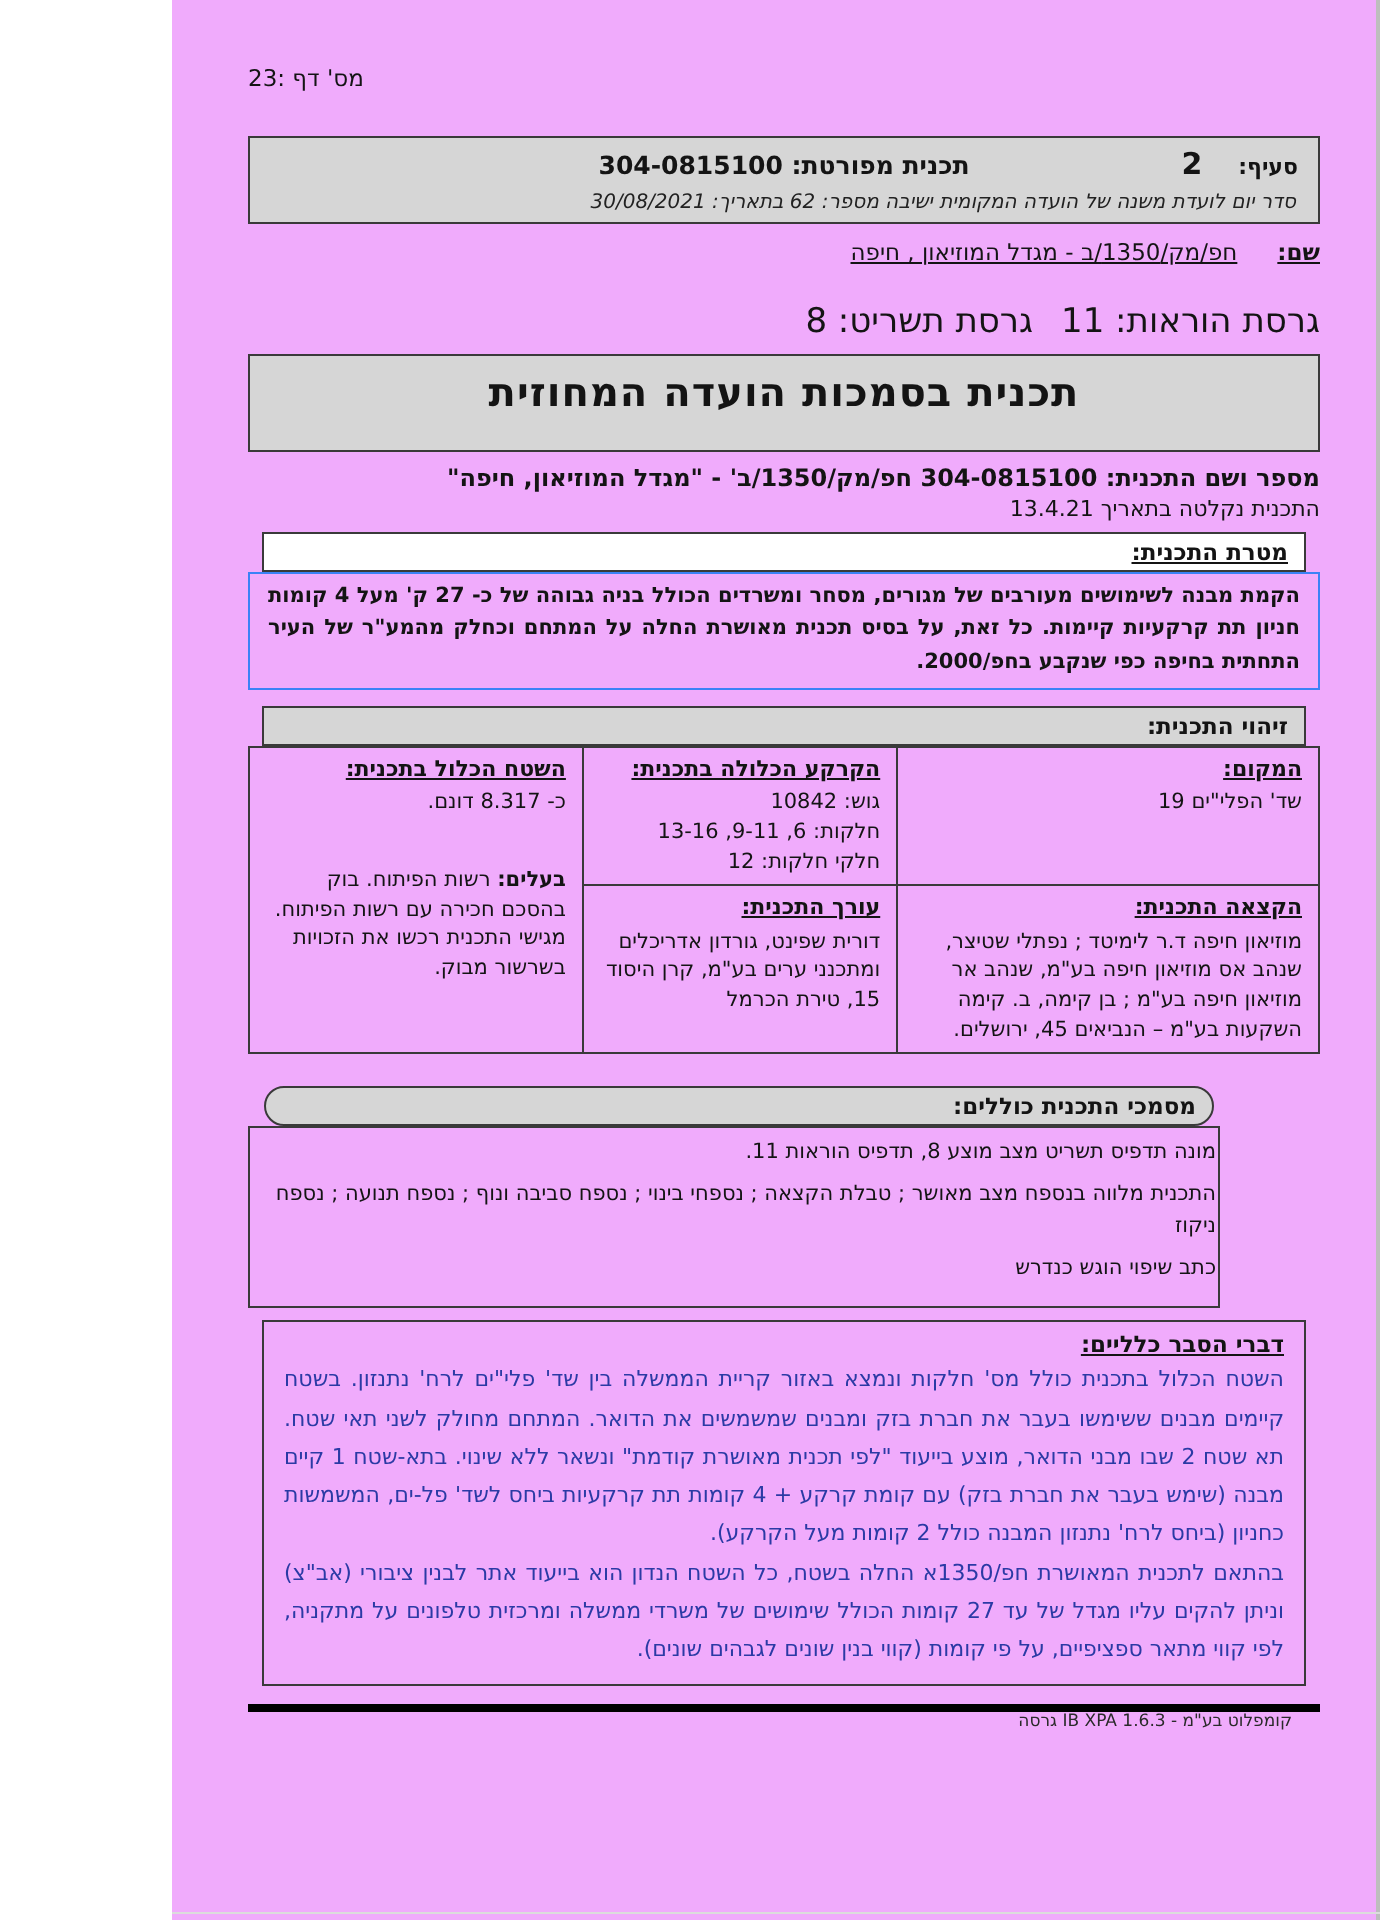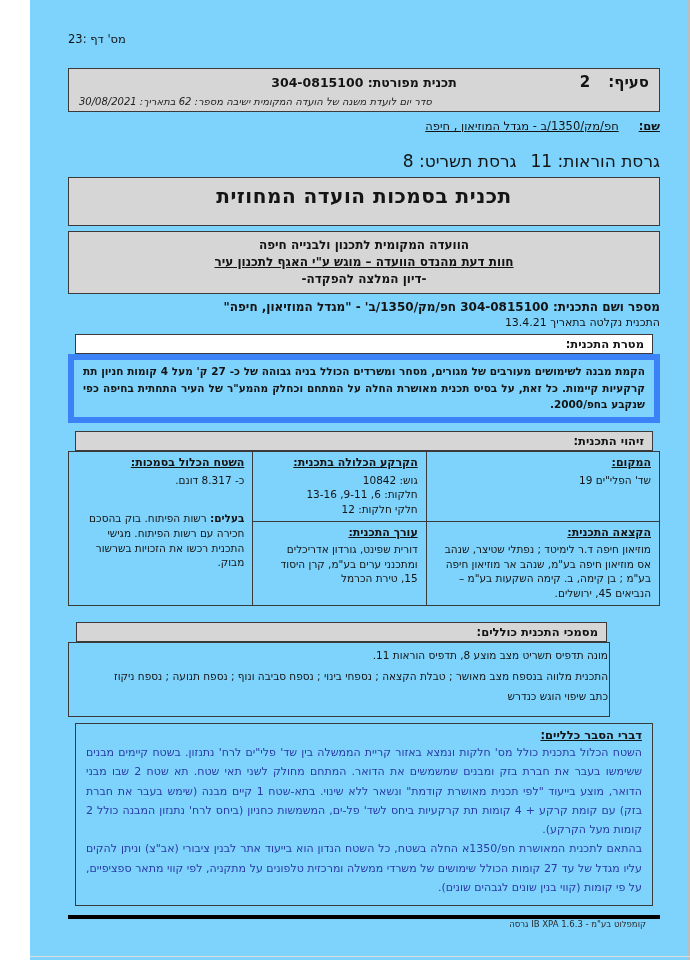--- a/index.html
+++ b/index.html
@@ -1,72 +1,72 @@
 <!DOCTYPE html>
 <html dir="rtl" lang="he"><head>
 <meta charset="utf-8">
 <style>
   html,body{margin:0;padding:0;background:#ffffff;}
   .page{
     position:relative;
-    width:660px;height:960px;
-    background:#7dd3fc;
+    width:604px;height:960px;
+    background:#f0abfc;
     overflow:hidden;
     direction:rtl;
     font-family:"DejaVu Sans","Liberation Sans",sans-serif;
     color:#141414;
   }
   .content{padding:32px 30px 0 38px;}
 
   .scan-edge-right{position:absolute;top:0;right:0;width:2px;height:100%;background:#bdbdbd;}
   .scan-edge-bottom{position:absolute;bottom:3px;left:0;width:100%;height:1px;background:#dcdcdc;}
 
   .pagenum{font-size:11.5px;text-align:left;margin-bottom:22px;}
   .pagenum span{direction:ltr;unicode-bidi:embed;display:inline-block;}
 
   .header-box{border:1px solid #3a3a3a;background:#d6d6d6;padding:3px 10px 4px;}
   .hb-row1{position:relative;height:24px;}
-  .clause-label{font-weight:bold;font-size:15px;}
+  .clause-label{font-weight:bold;font-size:11px;}
   .clause-number{font-weight:bold;font-size:15px;margin-right:18px;}
   .plan-type{position:absolute;left:50%;top:3px;transform:translateX(-50%);font-weight:bold;font-size:12.5px;white-space:nowrap;}
-  .hb-row2{text-align:left;font-style:italic;font-size:10px;padding-right:1px;color:#222;}
+  .hb-row2{text-align:right;font-style:italic;font-size:10px;padding-right:1px;color:#222;}
 
   .name-line{margin-top:7px;font-size:11.5px;}
   .name-label{font-weight:bold;text-decoration:underline;}
   .name-value{margin-right:20px;text-decoration:underline;}
   .versions{font-size:17px;margin-top:18px;}
   .v-gap{display:inline-block;width:14px;}
 
   .title-box{margin-top:6px;border:1px solid #3a3a3a;background:#d6d6d6;text-align:center;font-size:20px;font-weight:bold;padding:6px 0 17px;letter-spacing:.5px;}
 
   .committee-box{margin-top:5px;border:1px solid #3a3a3a;background:#d6d6d6;text-align:center;font-size:12px;font-weight:bold;padding:5px 0 6px;line-height:1.4;}
   .committee-underline{text-decoration:underline;}
 
   .plan-id{margin-top:6px;font-weight:bold;font-size:12px;}
   .received{margin-top:2px;font-size:11px;}
 
   .tab{margin:0 7px;border:1px solid #3a3a3a;padding:2px 8px 2px;font-size:11.5px;font-weight:bold;background:#ffffff;}
   .tab.gray{background:#d6d6d6;}
-  .tab .underlined{}
+  .tab .underlined{text-decoration:underline;}
   .purpose-tab{margin-top:5px;}
-  .purpose-box{border:6px solid #3b82f6;padding:3px 9px 5px;font-weight:bold;font-size:10.5px;line-height:1.55;text-align:justify;}
+  .purpose-box{border:1px solid #3b82f6;padding:3px 9px 5px;font-weight:bold;font-size:10.5px;line-height:1.55;text-align:justify;}
 
   .ident-tab{margin-top:8px;}
   .ident-table{width:100%;border-collapse:collapse;font-size:10.5px;table-layout:fixed;}
   .ident-table td{border:1px solid #3a3a3a;vertical-align:top;padding:3px 8px 4px;line-height:1.4;}
   .col-loc{width:40%;}
   .col-land{width:29%;}
   .col-area{width:31%;}
   .cell-title{font-weight:bold;text-decoration:underline;font-size:11px;margin-bottom:2px;}
   .cell-gap{height:24px;}
   .owners-label{font-weight:bold;}
   .row1-pad{min-height:58px;}
 
   .docs-section{margin:6px 0 0 0;margin-right:50px;}
-  .docs-tab{margin:16px 3px 0 8px;}
+  .docs-tab{margin:16px 3px 0 8px;border-radius:10px;}
   .docs-box{border:1px solid #3a3a3a;padding:2px 1px 6px;font-size:10.5px;line-height:1.5;}
   .docs-box p{margin:3px 0 5px;}
 
   .expl-box{margin:6px 7px 0;border:1px solid #3a3a3a;padding:4px 10px 8px;}
   .expl-header{font-weight:bold;text-decoration:underline;font-size:11.5px;margin-bottom:1px;}
   .expl-box p{margin:0;font-size:11px;line-height:1.75;text-align:justify;}
 
   .footer-rule{margin-top:9px;height:4px;background:#000;}
   .footer-agenda{margin-top:3px;text-align:right;font-weight:bold;font-size:9px;}
   .footer-version{text-align:right;padding-right:14px;font-size:8.5px;color:#2a2a2a;}
@@ -96,25 +96,20 @@
     <div class="name-line">
       <span class="name-label">שם:</span><span class="name-value">חפ/מק/1350/ב - מגדל המוזיאון , חיפה</span>
     </div>
 
     <div class="versions">
       <span>גרסת הוראות: 11</span><span class="v-gap"></span><span>גרסת תשריט: 8</span>
     </div>
 
     <div class="title-box">תכנית בסמכות הועדה המחוזית</div>
 
-    <div class="committee-box">
-      <div>הוועדה המקומית לתכנון ולבנייה חיפה</div>
-      <div class="committee-underline">חוות דעת מהנדס הוועדה – מוגש ע"י האגף לתכנון עיר</div>
-      <div>-דיון המלצה להפקדה-</div>
-    </div>
 
     <div class="plan-id">מספר ושם התכנית: 304-0815100  חפ/מק/1350/ב'  -  "מגדל המוזיאון, חיפה"</div>
     <div class="received">התכנית נקלטה בתאריך 13.4.21</div>
 
     <div class="tab purpose-tab">
       <span class="underlined">מטרת התכנית:</span>
     </div>
     <div class="purpose-box">הקמת מבנה לשימושים מעורבים של מגורים, מסחר ומשרדים הכולל בניה גבוהה של כ- 27 ק' מעל 4 קומות חניון תת קרקעיות קיימות. כל זאת, על בסיס תכנית מאושרת החלה על המתחם וכחלק מהמע"ר של העיר התחתית בחיפה כפי שנקבע בחפ/2000.</div>
 
     <div class="tab gray ident-tab">זיהוי התכנית:</div>
@@ -125,21 +120,21 @@
           <div class="cell-title">המקום:</div>
           <div>שד' הפלי"ים 19</div>
         </td>
         <td class="col-land">
           <div class="cell-title">הקרקע הכלולה בתכנית:</div>
           <div>גוש: 10842</div>
           <div>חלקות: 6, 9-11, 13-16</div>
           <div>חלקי חלקות: 12</div>
         </td>
         <td class="col-area" rowspan="2">
-          <div class="cell-title">השטח הכלול בסמכות:</div>
+          <div class="cell-title">השטח הכלול בתכנית:</div>
           <div>כ- 8.317 דונם.</div>
           <div class="cell-gap"></div>
           <div><span class="owners-label">בעלים:</span><span> רשות הפיתוח. בוק בהסכם חכירה עם רשות הפיתוח. מגישי התכנית רכשו את הזכויות בשרשור מבוק.</span></div>
         </td>
       </tr>
       <tr>
         <td class="col-loc">
           <div class="cell-title">הקצאה התכנית:</div>
           <div>מוזיאון חיפה ד.ר לימיטד ; נפתלי שטיצר, שנהב אס מוזיאון חיפה בע"מ, שנהב אר מוזיאון חיפה בע"מ ; בן קימה, ב. קימה השקעות בע"מ – הנביאים 45, ירושלים.</div>
         </td>

